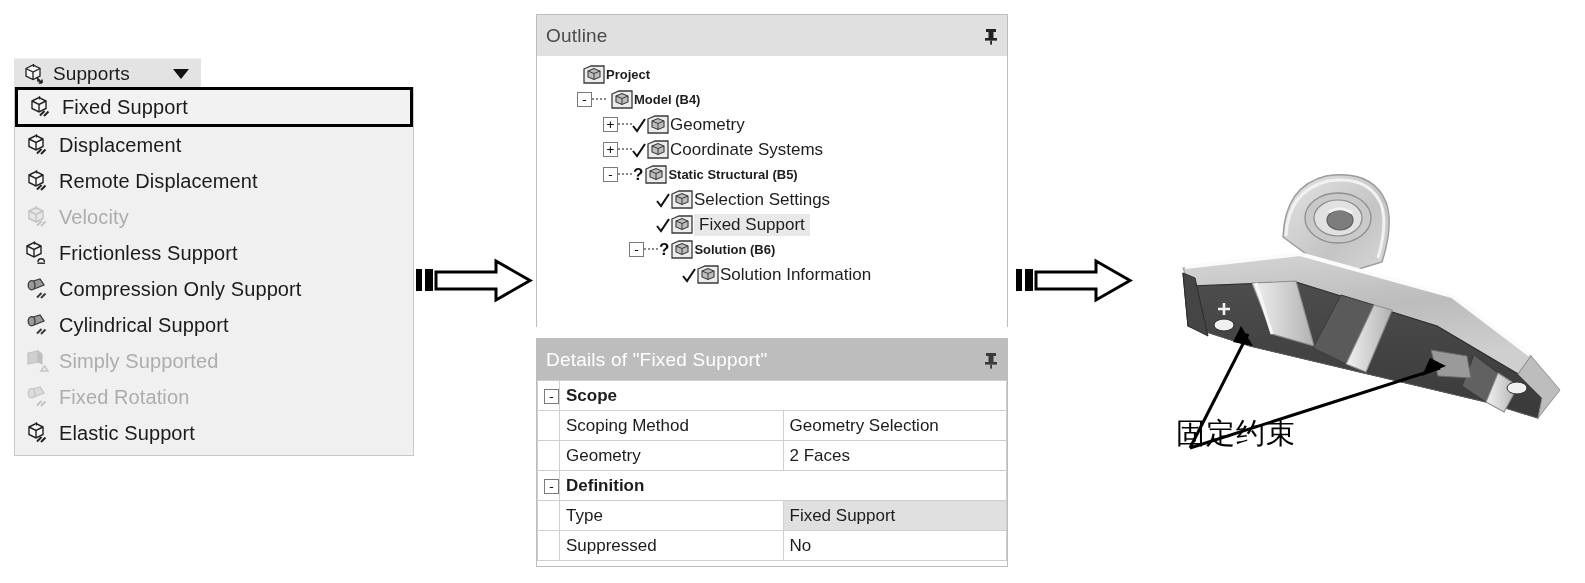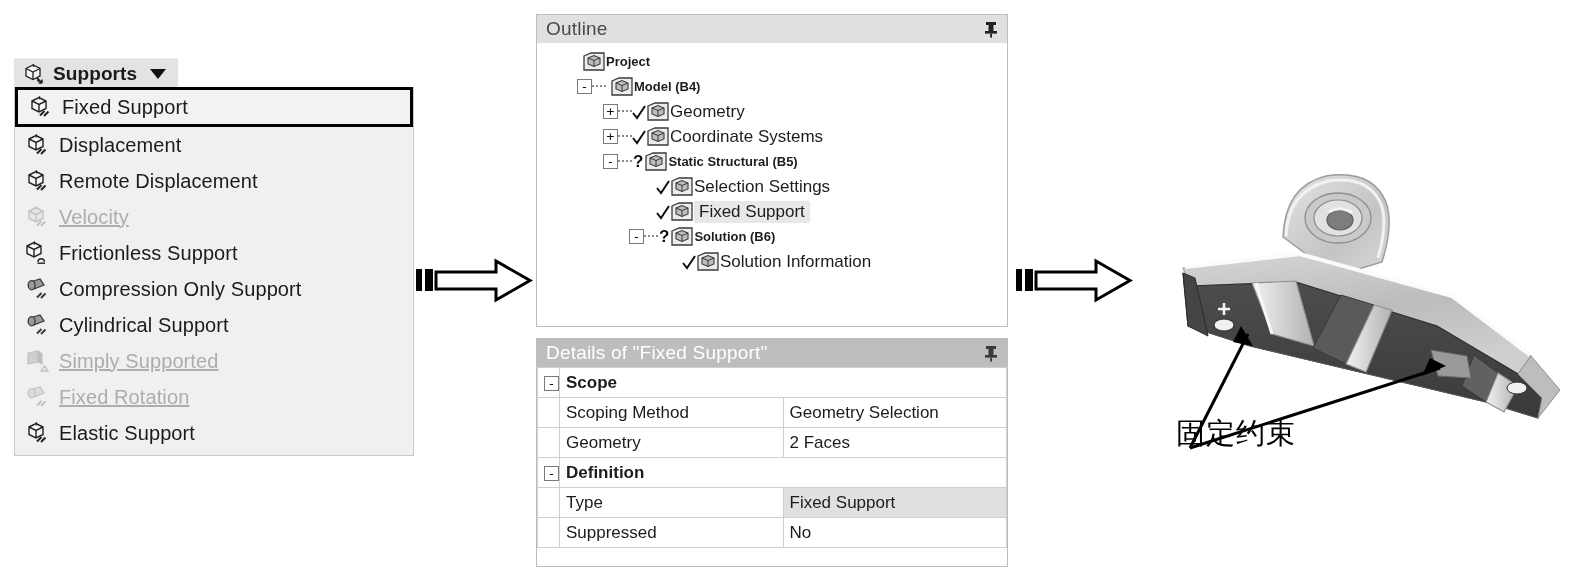--- a/index.html
+++ b/index.html
@@ -5,59 +5,58 @@
   html,body{margin:0;padding:0;}
   body{
     width:1585px;height:583px;position:relative;overflow:hidden;
     background:#ffffff;
     font-family:"Liberation Sans","DejaVu Sans",sans-serif;
     -webkit-font-smoothing:antialiased;
   }
   
   #supports-widget{position:absolute;left:14px;top:58px;width:400px;}
   #supports-button{
-    width:164px;height:30px;background:#e3e3e3;
+    width:187px;height:30px;background:#e3e3e3;
     display:flex;align-items:center;box-sizing:border-box;padding:0 6px;
     border-top:1px solid #efefef;
-    font-weight:bold;
   }
   #supports-button .lbl{
     font-size:19px;color:#1b1b1b;margin-left:7px;letter-spacing:.1px;
   }
   #supports-button .caret{
     margin-left:auto;margin-right:6px;
     width:0;height:0;border-left:8px solid transparent;border-right:8px solid transparent;
     border-top:10px solid #111;
   }
   #supports-menu{
     position:relative;width:400px;background:#f0f0f0;
     border:1px solid #c8c8c8;border-top:none;box-sizing:border-box;
     padding-bottom:4px;
   }
   .menu-item{
     height:36px;display:flex;align-items:center;box-sizing:border-box;
     padding-left:8px;position:relative;
   }
   .menu-item .mtext{font-size:20px;color:#1b1b1b;margin-left:10px;letter-spacing:.1px;}
-  .menu-item.disabled .mtext{color:#adadad;text-decoration:underline;}
+  .menu-item.disabled .mtext{color:#adadad;}
   .menu-item.selected{
     border:3px solid #000;background:#f2f2f2;
     height:40px;margin-top:-1px;
   }
   
   .ico{width:26px;height:26px;flex:0 0 26px;display:block;}
   
   .blockarrow{position:absolute;}
   
   #outline-panel{
     position:absolute;left:536px;top:14px;width:472px;height:313px;
     background:#ffffff;border:1px solid #bdbdbd;box-sizing:border-box;
   }
   .panel-head{
-    height:28px;background:#e0e0e0;display:flex;align-items:center;
+    height:41px;background:#e0e0e0;display:flex;align-items:center;
     padding:0 8px 0 9px;box-sizing:border-box;
   }
   .panel-head .ptitle{font-size:19px;color:#4a4a4a;letter-spacing:.2px;}
   .panel-head.dark{background:#bdbdbd;}
   .panel-head.dark .ptitle{color:#ffffff;}
   .pin{margin-left:auto;width:16px;height:18px;}
   #outline-body{position:relative;padding:6px 0 0 0;background:#fff;height:281px;box-sizing:border-box;}
   .tnode{height:25px;display:flex;align-items:center;position:relative;}
   .tnode .tlabel{font-size:17px;color:#1d1d1d;white-space:nowrap;}
   .tnode .tlabel.bold{font-weight:bold;font-size:13px;}

